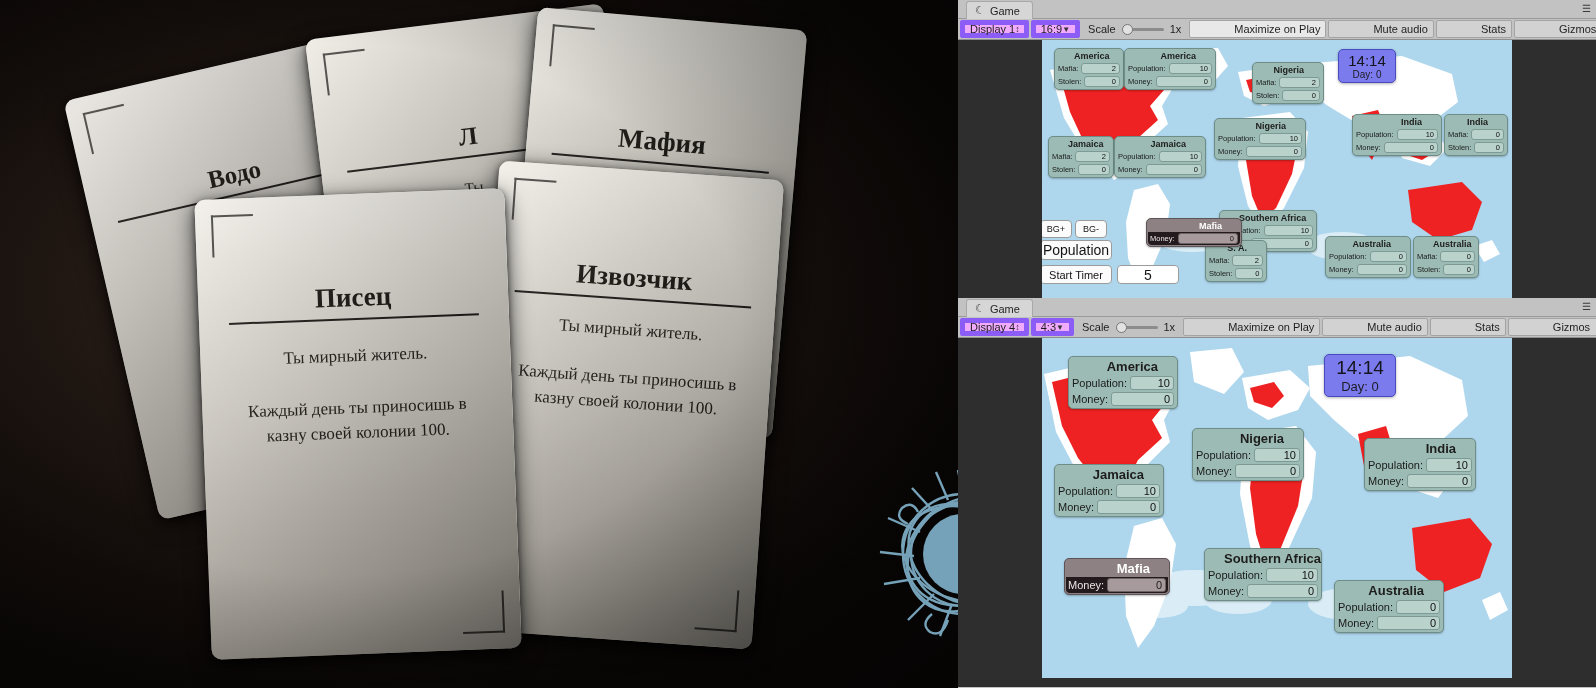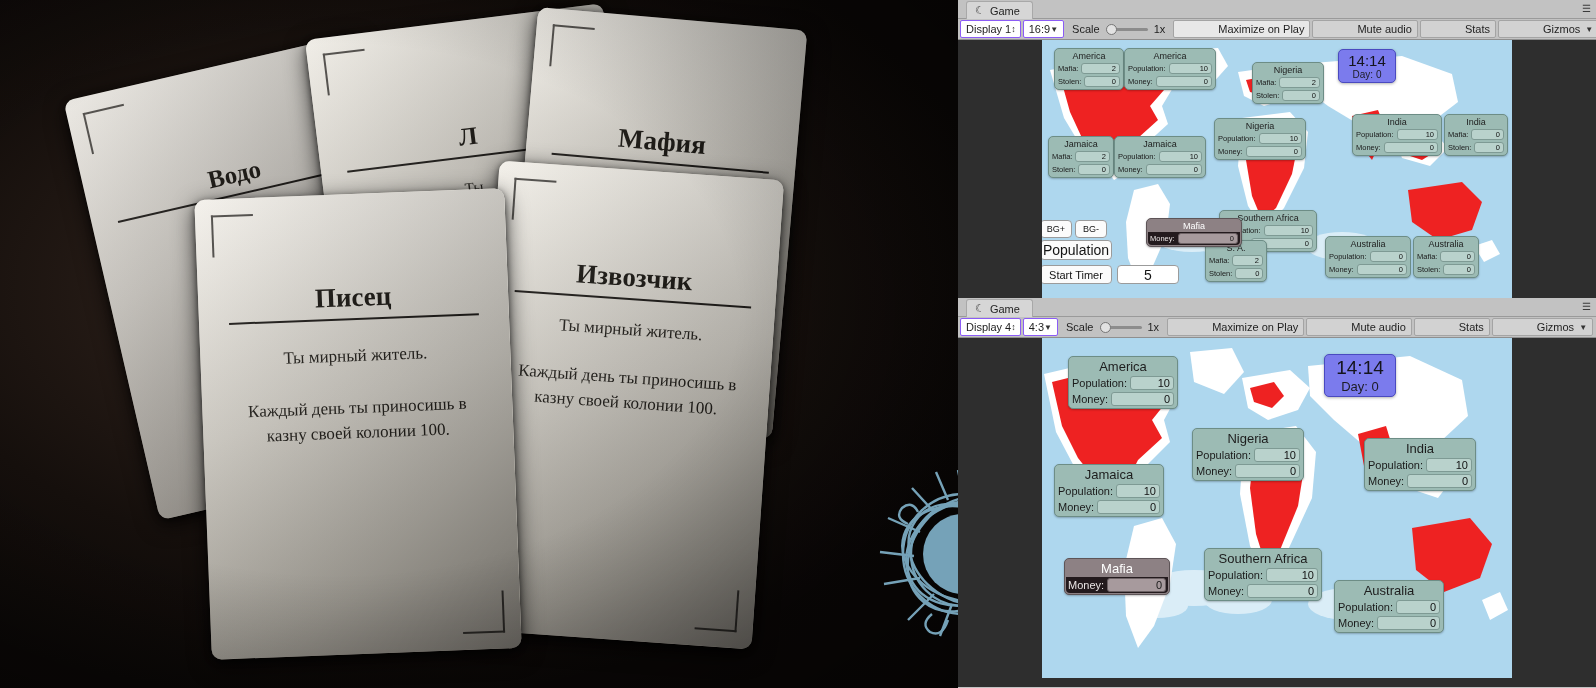--- a/index.html
+++ b/index.html
@@ -110,21 +110,21 @@
   .win-menu-icon {
     position: absolute; right: 5px; top: 4px; font-size: 10px; color: #3a3a3a; line-height: 1;
   }
 
   .win-toolbar {
     height: 21px; background: #c2c2c2; display: flex; align-items: stretch;
     border-bottom: 1px solid #8f8f8f; padding: 1px 2px;
     font-size: 11px; color: #1e1e1e;
   }
   .tb-ctl {
-    background: #ffffff; border: 1px solid #8b5cf6; border-radius: 2px;
+    background: #f0abfc; border: 5px solid #8b5cf6; border-radius: 2px;
     display: flex; align-items: center; margin-right: 2px; padding: 0 5px;
     height: 18px; white-space: nowrap;
   }
   .tb-display { width: 82px; justify-content: space-between; }
   .tb-aspect { width: 218px; justify-content: space-between; }
   .tb-scale { background: transparent; border: none; gap: 6px; padding: 7px 6px; }
   .slider-track { width: 42px; height: 3px; background: #8c8c8c; border-radius: 2px; position: relative; }
   .slider-knob { position: absolute; left: 0; top: -4px; width: 11px; height: 11px; border-radius: 50%;
     background: #e2e2e2; border: 1px solid #767676; }
   .tb-btn { background: #d2d2d2; border: 1px solid #a4a4a4; padding-left: 44px; }
@@ -147,23 +147,23 @@
   
   .gpanel {
     position: absolute;
     background: #9cbbb4;
     border: 1px solid #6d8d86;
     border-radius: 5px;
     padding: 1px;
     box-shadow: 0 1px 2px rgba(0,0,0,.25);
   }
   .gpanel .gtitle {
-    text-align: center; font-weight: normal; color: #1d1d1d;
+    text-align: right; font-weight: bold; color: #1d1d1d;
     background: #9cbbb4; border-radius: 4px 4px 0 0;
-    padding: 1px 8px; white-space: nowrap;
+    padding: 1px 18px; white-space: nowrap;
   }
   .grow { display: flex; align-items: center; gap: 3px; padding: 1px 2px; }
   .glabel { color: #1a1a1a; white-space: nowrap; }
   .gfield {
     flex: 1; background: #b9d2cc; border: 1px solid #7e9a94; border-radius: 3px;
     text-align: right; padding: 0 3px; color: #111; min-width: 34px;
   }
   
   .sm .gtitle { font-size: 9px; }
   .sm .glabel, .sm .gfield { font-size: 7.5px; }

